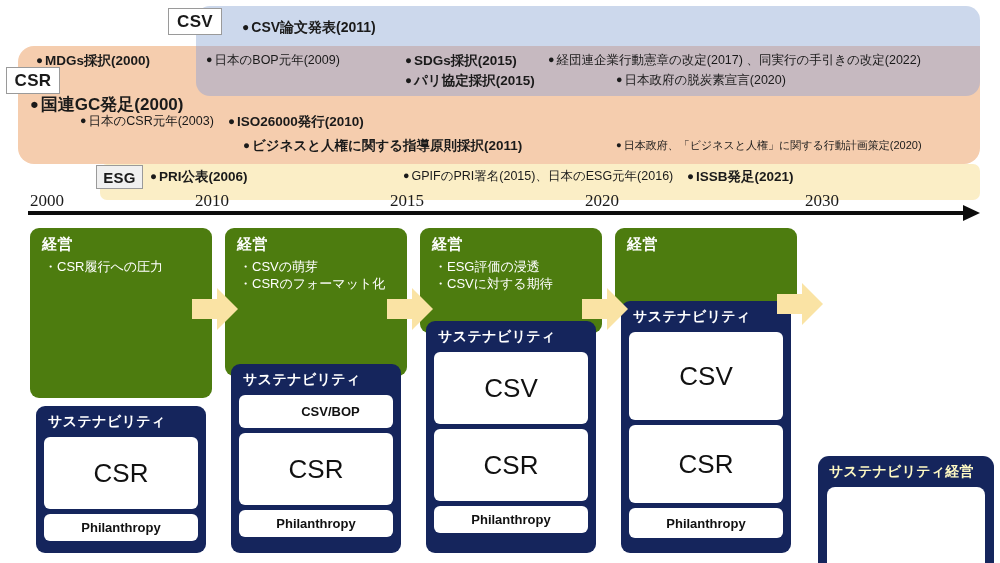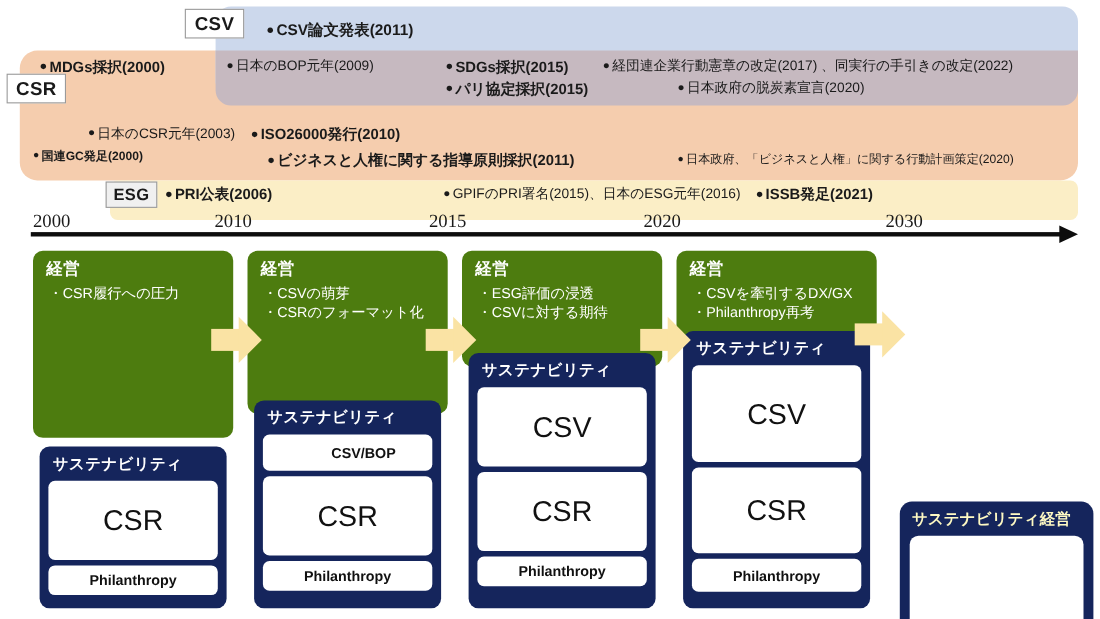--- a/index.html
+++ b/index.html
@@ -148,21 +148,21 @@
   <div class="band-tag" id="tag-esg">ESG</div>
 
   <div id="events-layer">
       <div class="ev b" style="left: 242px; top: 20px; font-size: 14px;">CSV論文発表(2011)</div>
       <div class="ev b" style="left: 36px; top: 54px; font-size: 13.5px;">MDGs採択(2000)</div>
       <div class="ev" style="left: 206px; top: 54px; font-size: 12.5px;">日本のBOP元年(2009)</div>
       <div class="ev b" style="left: 405px; top: 54px; font-size: 13.5px;">SDGs採択(2015)</div>
       <div class="ev" style="left: 548px; top: 54px; font-size: 12.5px;">経団連企業行動憲章の改定(2017) 、同実行の手引きの改定(2022)</div>
       <div class="ev b" style="left: 405px; top: 74px; font-size: 13.5px;">パリ協定採択(2015)</div>
       <div class="ev" style="left: 616px; top: 74px; font-size: 12.5px;">日本政府の脱炭素宣言(2020)</div>
-      <div class="ev b" style="left: 30px; top: 96px; font-size: 11px; margin-top: 40px;">国連GC発足(2000)</div>
+      <div class="ev b" style="left: 30px; top: 96px; font-size: 17px;">国連GC発足(2000)</div>
       <div class="ev" style="left: 80px; top: 115px; font-size: 12.5px;">日本のCSR元年(2003)</div>
       <div class="ev b" style="left: 228px; top: 115px; font-size: 13.5px;">ISO26000発行(2010)</div>
       <div class="ev b" style="left: 243px; top: 139px; font-size: 13.5px;">ビジネスと人権に関する指導原則採択(2011)</div>
       <div class="ev" style="left: 616px; top: 139px; font-size: 11px;">日本政府、「ビジネスと人権」に関する行動計画策定(2020)</div>
       <div class="ev b" style="left: 150px; top: 170px; font-size: 13.5px;">PRI公表(2006)</div>
       <div class="ev" style="left: 403px; top: 170px; font-size: 12.5px;">GPIFのPRI署名(2015)、日本のESG元年(2016)</div>
       <div class="ev b" style="left: 687px; top: 170px; font-size: 13.5px;">ISSB発足(2021)</div>
     </div>
 
   <div id="axis-line"></div>
@@ -215,24 +215,20 @@
         <div class="sust" style="top: 93px; height: 232px;">
           <div class="sust-title">サステナビリティ</div>
           <div class="cell big" style="height: 72px;">CSV</div>
           <div class="cell big" style="height: 72px;">CSR</div>
           <div class="cell small" style="height: 27px;">Philanthropy</div>
         </div>
       </div>
       <div class="stage" style="left: 615px;">
         <div class="mgmt" style="top: 0px; height: 85px;">
           <div class="mgmt-title">経営</div>
-          <div class="mgmt-bullets">
-            <div>・CSVを牽引するDX/GX</div>
-            <div>・Philanthropy再考</div>
-          </div>
         </div>
         <div class="sust" style="top: 73px; height: 252px;">
           <div class="sust-title">サステナビリティ</div>
           <div class="cell big" style="height: 88px;">CSV</div>
           <div class="cell big" style="height: 78px;">CSR</div>
           <div class="cell small" style="height: 30px;">Philanthropy</div>
         </div>
       </div>
     </div>
 

